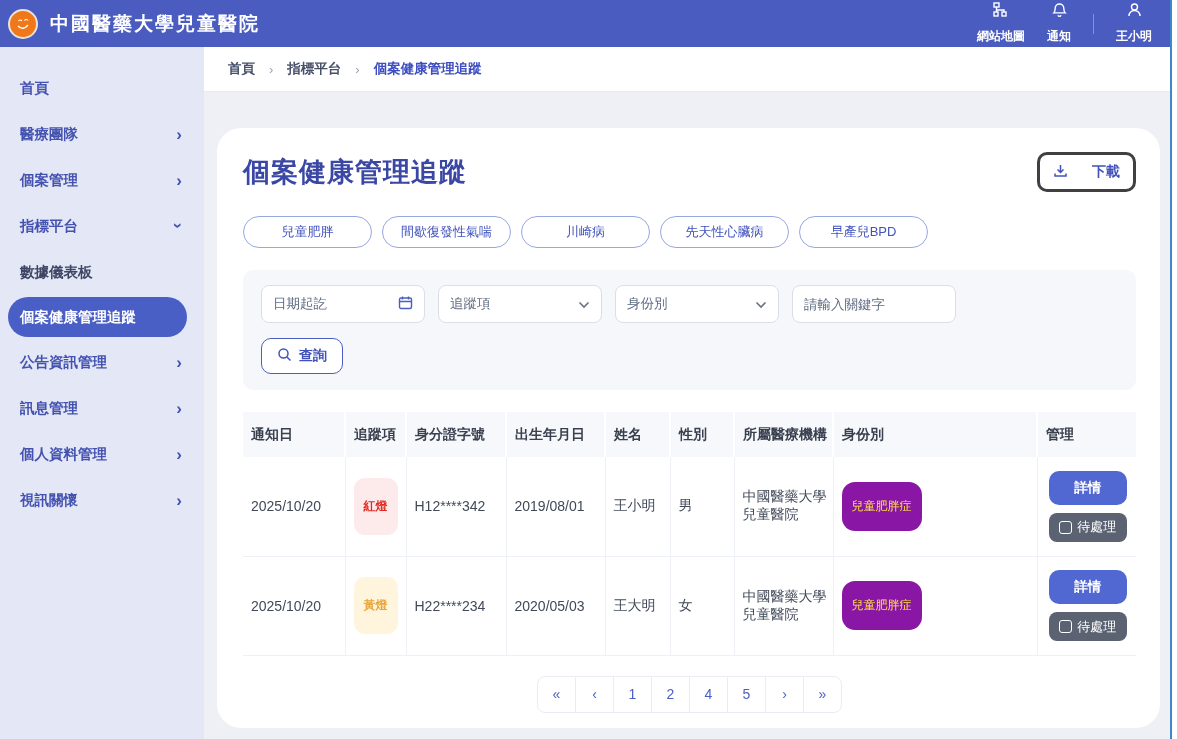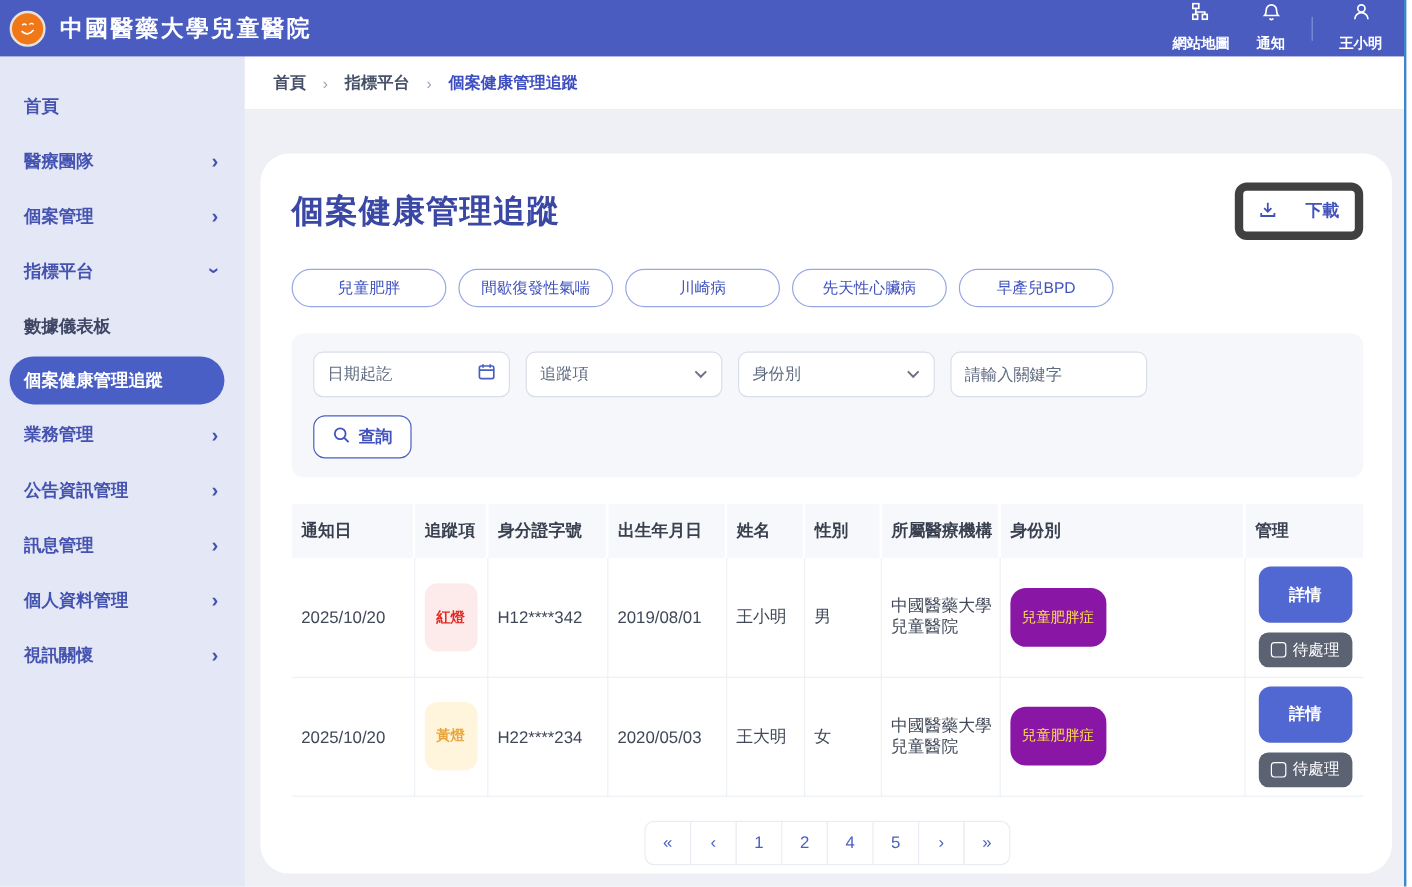--- a/index.html
+++ b/index.html
@@ -28,21 +28,21 @@
   .main { position:absolute; top:47px; left:204px; width:966px; height:692px; background:#EEF0F5; }
   .breadcrumb-bar { height:45px; background:#fff; border-bottom:1px solid #E7EAF0; display:flex; align-items:center; padding-left:24px; gap:14px; }
   .crumb { font-size:13.5px; color:#475069; font-weight:600; cursor:pointer; }
   .crumb.current { color:#3D4EC0; font-weight:bold; }
   .crumb-sep { color:#9AA2B5; font-size:13px; }
 
   .card { margin:36px 10px 0 13px; width:943px; height:600px; background:#fff; border-radius:24px; padding:24px 24px 0 26px; }
 
   .card-head { display:flex; align-items:center; justify-content:space-between; }
   .page-title { font-size:27px; font-weight:bold; color:#3A47A4; letter-spacing:1px; }
-  .download-btn { display:flex; align-items:center; gap:24px; border:7px solid #404040; background:#fff; border-radius:10px; padding:8px 13px; color:#4152BC; font-size:14px; font-weight:bold; cursor:pointer;text-align:center; }
+  .download-btn { display:flex; align-items:center; gap:24px; border:3px solid #404040; background:#fff; border-radius:10px; padding:8px 13px; color:#4152BC; font-size:14px; font-weight:bold; cursor:pointer;text-align:center; }
 
   .tabs { display:flex; gap:10px; margin-top:24px; }
   .tab { min-width:129px; padding:6px 10px; text-align:center; border:1px solid #97A7E2; border-radius:16px; background:#fff; color:#4053BE; font-size:13px; font-weight:normal; cursor:pointer; white-space:nowrap; }
 
   .filter-panel { margin-top:22px; background:#F6F7FA; border-radius:10px; padding:15px 18px 16px 18px; }
   .filter-row { display:flex; gap:13px; }
   .field { width:164px; height:38px; background:#fff; border:1px solid #D9DEE9; border-radius:8px; display:flex; align-items:center; justify-content:space-between; padding:16px 11px; cursor:pointer; }
   .field .ph { color:#5F6B80; font-size:13.5px; }
   .field input { border:none; outline:none; width:100%; font-size:13.5px; color:#3a4354; background:transparent; font-family:inherit; }
   .field input::placeholder { color:#5F6B80; opacity:1; }
@@ -54,21 +54,21 @@
   thead th:last-child { border-right:none; }
   tbody td { height:99px; font-size:14px; color:#414959; padding:0 6px 0 8px; border-bottom:1px solid #EDF0F5; border-right:1px solid #EDF0F5; background:#fff; vertical-align:middle; }
   tbody td:last-child { border-right:none; }
 
   .track-badge { display:inline-block; padding:20px 10px; border-radius:11px; font-size:12px; font-weight:bold; }
   .track-badge[data-variant="red"] { background:#FDEBEB; color:#E02A22; }
   .track-badge[data-variant="yellow"] { background:#FFF5DC; color:#E9A53C; }
   .identity-badge { display:inline-block; padding:16px 10px; border-radius:13px; background:#8A16A5; color:#fde047; font-size:12px; font-weight:normal; }
 
   .manage-cell { display:flex; flex-direction:column; align-items:center; gap:8px; }
-  .detail-btn { width:78px; height:47px; border:none; border-radius:10px; background:#5168D2; color:#fff; font-size:13.5px; font-weight:600; cursor:pointer; font-family:inherit; }
+  .detail-btn { width:78px; height:34px; border:none; border-radius:10px; background:#5168D2; color:#fff; font-size:13.5px; font-weight:600; cursor:pointer; font-family:inherit; }
   .pending-btn { width:78px; height:29px; border:none; border-radius:8px; background:#5B6272; color:#fff; font-size:13px; cursor:pointer; display:flex; align-items:center; justify-content:center; gap:5px; font-family:inherit; }
   .checkbox-glyph { width:13px; height:13px; border:1.5px solid #fff; border-radius:3px; display:inline-block; flex:none; }
 
   
   .pagination { margin-top:20px; display:flex; justify-content:center; }
   .page-cell { width:39px; height:37px; background:#fff; border:1px solid #E9EDF3; margin-left:-1px; display:flex; align-items:center; justify-content:center; color:#4A5FC1; font-size:14px; cursor:pointer; }
   .page-cell:first-child { border-radius:8px 0 0 8px; margin-left:0; }
   .page-cell:last-child { border-radius:0 8px 8px 0; }
 
   
@@ -139,24 +139,20 @@
     </div>
     <div class="side-item">
       <span>指標平台</span>
       <span class="chev" data-chev="down"></span>
     </div>
     <div class="side-item sub">
       <span>數據儀表板</span>
     </div>
     <div class="side-item active">
       <span>個案健康管理追蹤</span>
-    </div>
-    <div class="side-item">
-      <span>業務管理</span>
-      <span class="chev" data-chev="right"></span>
     </div>
     <div class="side-item">
       <span>公告資訊管理</span>
       <span class="chev" data-chev="right"></span>
     </div>
     <div class="side-item">
       <span>訊息管理</span>
       <span class="chev" data-chev="right"></span>
     </div>
     <div class="side-item">

